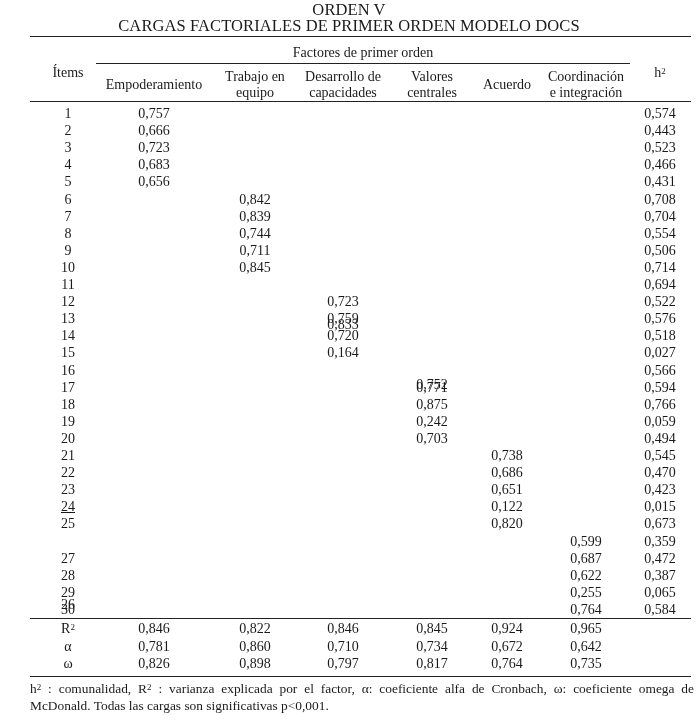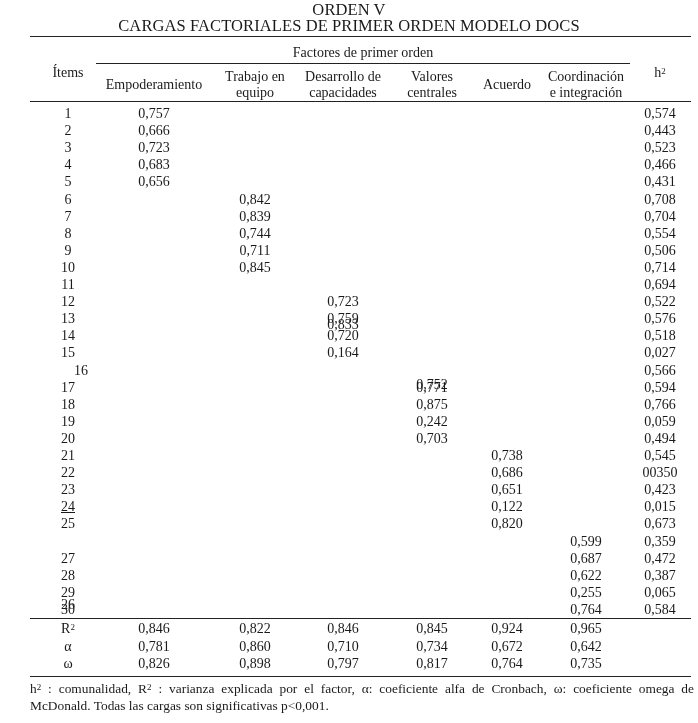--- a/index.html
+++ b/index.html
@@ -127,21 +127,21 @@
       <div class="cell" style="left: 48px; width: 40px; top: 328.3px;">14</div>
       <div class="cell" style="left: 313px; width: 60px; top: 328.3px;">0,720</div>
       <div class="cell" style="left: 630px; width: 60px; top: 328.3px;">0,518</div>
     </div>
     <div>
       <div class="cell" style="left: 48px; width: 40px; top: 345.4px;">15</div>
       <div class="cell" style="left: 313px; width: 60px; top: 345.4px;">0,164</div>
       <div class="cell" style="left: 630px; width: 60px; top: 345.4px;">0,027</div>
     </div>
     <div>
-      <div class="cell" style="left: 48px; width: 40px; top: 362.5px; text-align: right;">16</div>
+      <div class="cell" style="left: 48px; width: 40px; top: 362.5px;">16</div>
       <div class="cell" style="left: 402px; width: 60px; top: 377px;">0,752</div>
       <div class="cell" style="left: 630px; width: 60px; top: 362.5px;">0,566</div>
     </div>
     <div>
       <div class="cell" style="left: 48px; width: 40px; top: 379.6px;">17</div>
       <div class="cell" style="left: 402px; width: 60px; top: 379.6px;">0,771</div>
       <div class="cell" style="left: 630px; width: 60px; top: 379.6px;">0,594</div>
     </div>
     <div>
       <div class="cell" style="left: 48px; width: 40px; top: 396.7px;">18</div>
@@ -159,21 +159,21 @@
       <div class="cell" style="left: 630px; width: 60px; top: 430.9px;">0,494</div>
     </div>
     <div>
       <div class="cell" style="left: 48px; width: 40px; top: 448px;">21</div>
       <div class="cell" style="left: 477px; width: 60px; top: 448px;">0,738</div>
       <div class="cell" style="left: 630px; width: 60px; top: 448px;">0,545</div>
     </div>
     <div>
       <div class="cell" style="left: 48px; width: 40px; top: 465.1px;">22</div>
       <div class="cell" style="left: 477px; width: 60px; top: 465.1px;">0,686</div>
-      <div class="cell" style="left: 630px; width: 60px; top: 465.1px;">00350</div>
+      <div class="cell" style="left: 630px; width: 60px; top: 465.1px;">0,470</div>
     </div>
     <div>
       <div class="cell" style="left: 48px; width: 40px; top: 482.2px;">23</div>
       <div class="cell" style="left: 477px; width: 60px; top: 482.2px;">0,651</div>
       <div class="cell" style="left: 630px; width: 60px; top: 482.2px;">0,423</div>
     </div>
     <div>
       <div class="cell" style="left: 48px; width: 40px; top: 499.3px; text-decoration: underline;">24</div>
       <div class="cell" style="left: 477px; width: 60px; top: 499.3px;">0,122</div>
       <div class="cell" style="left: 630px; width: 60px; top: 499.3px;">0,015</div>

